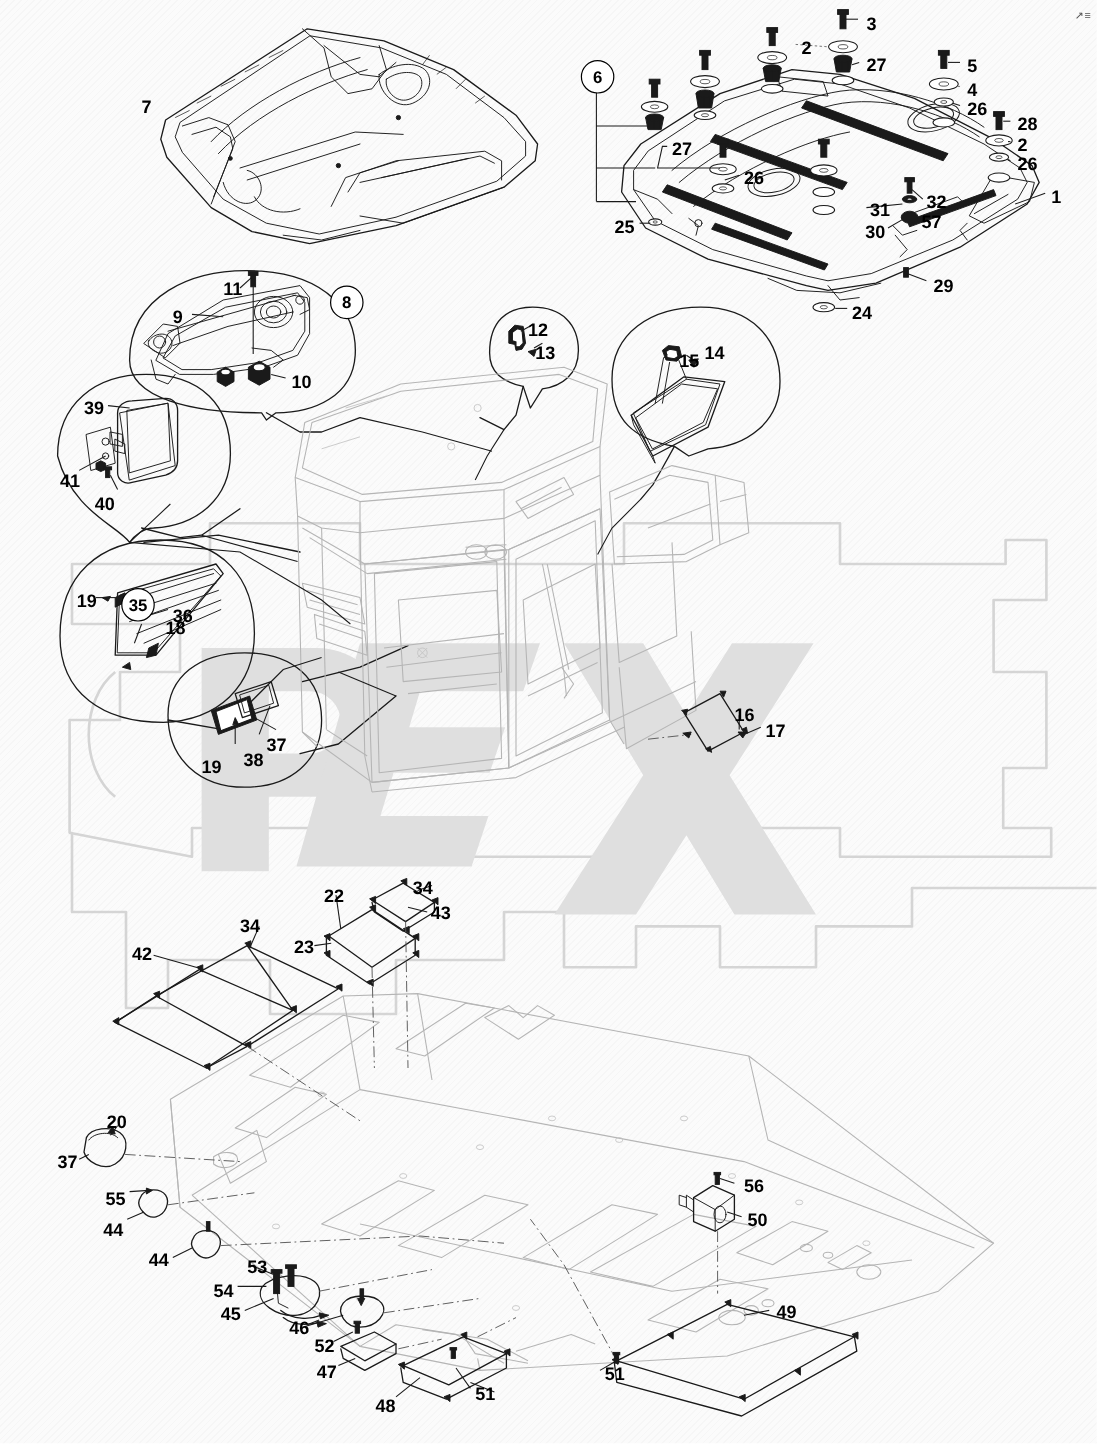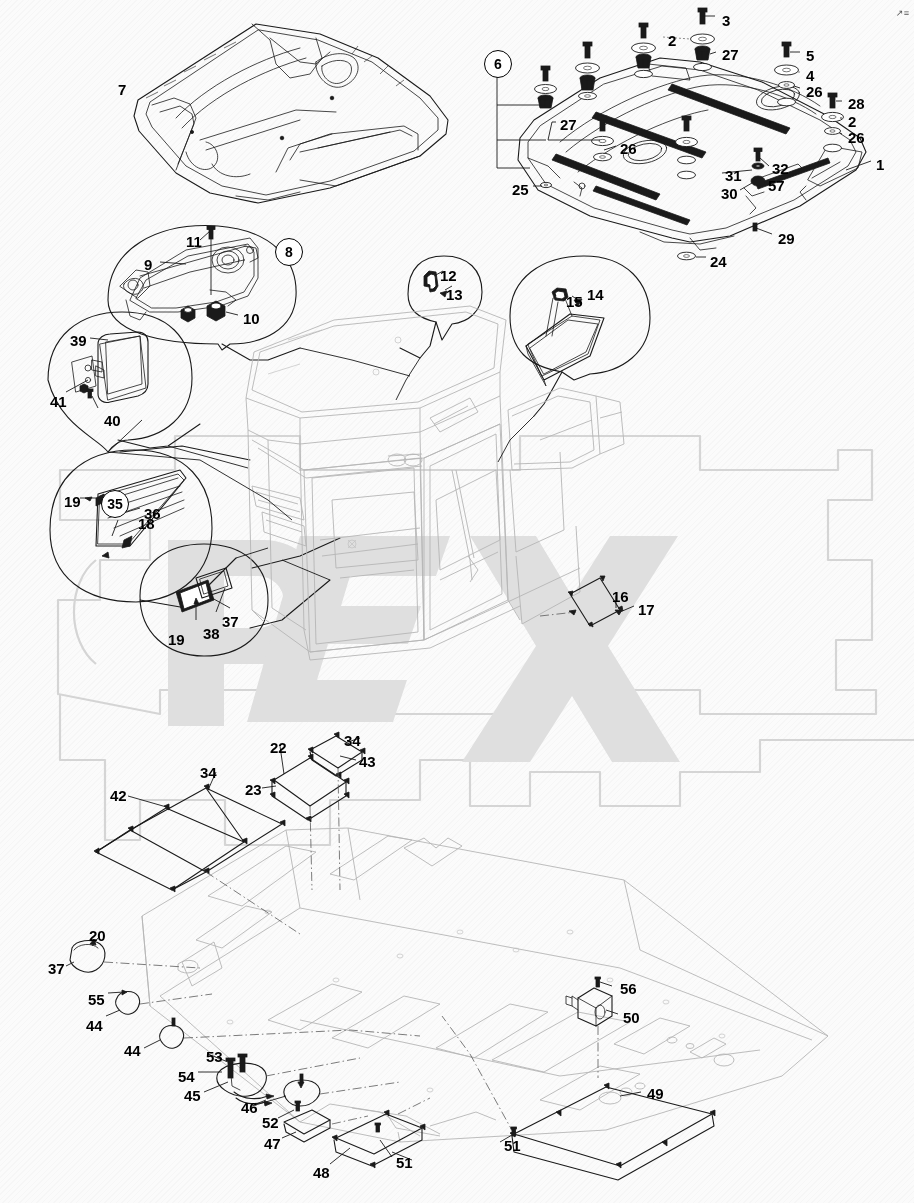--- a/index.html
+++ b/index.html
@@ -717,21 +717,21 @@
       <div class="lbl" style="left: 772px; top: 161px;">32</div>
       <div class="lbl" style="left: 768px; top: 178px;">57</div>
       <div class="lbl" style="left: 721px; top: 186px;">30</div>
       <div class="lbl" style="left: 778px; top: 231px;">29</div>
       <div class="lbl" style="left: 710px; top: 254px;">24</div>
       <div class="lbl" style="left: 186px; top: 234px;">11</div>
       <div class="lbl" style="left: 144px; top: 257px;">9</div>
       <div class="lbl" style="left: 243px; top: 311px;">10</div>
       <div class="lbl" style="left: 70px; top: 333px;">39</div>
       <div class="lbl" style="left: 50px; top: 394px;">41</div>
-      <div class="lbl" style="left: 104px; top: 413px;">40</div>
+      <div class="lbl" style="left: 79px; top: 413px;">40</div>
       <div class="lbl" style="left: 440px; top: 268px;">12</div>
       <div class="lbl" style="left: 446px; top: 287px;">13</div>
       <div class="lbl" style="left: 545px; top: 287px; margin-left: 42px;">14</div>
       <div class="lbl" style="left: 566px; top: 294px;">15</div>
       <div class="lbl" style="left: 64px; top: 494px;">19</div>
       <div class="lbl" style="left: 144px; top: 506px;">36</div>
       <div class="lbl" style="left: 104px; top: 516px; margin-left: 34px;">18</div>
       <div class="lbl" style="left: 222px; top: 614px; text-align: center;">37</div>
       <div class="lbl" style="left: 203px; top: 626px;">38</div>
       <div class="lbl" style="left: 168px; top: 632px;">19</div>

